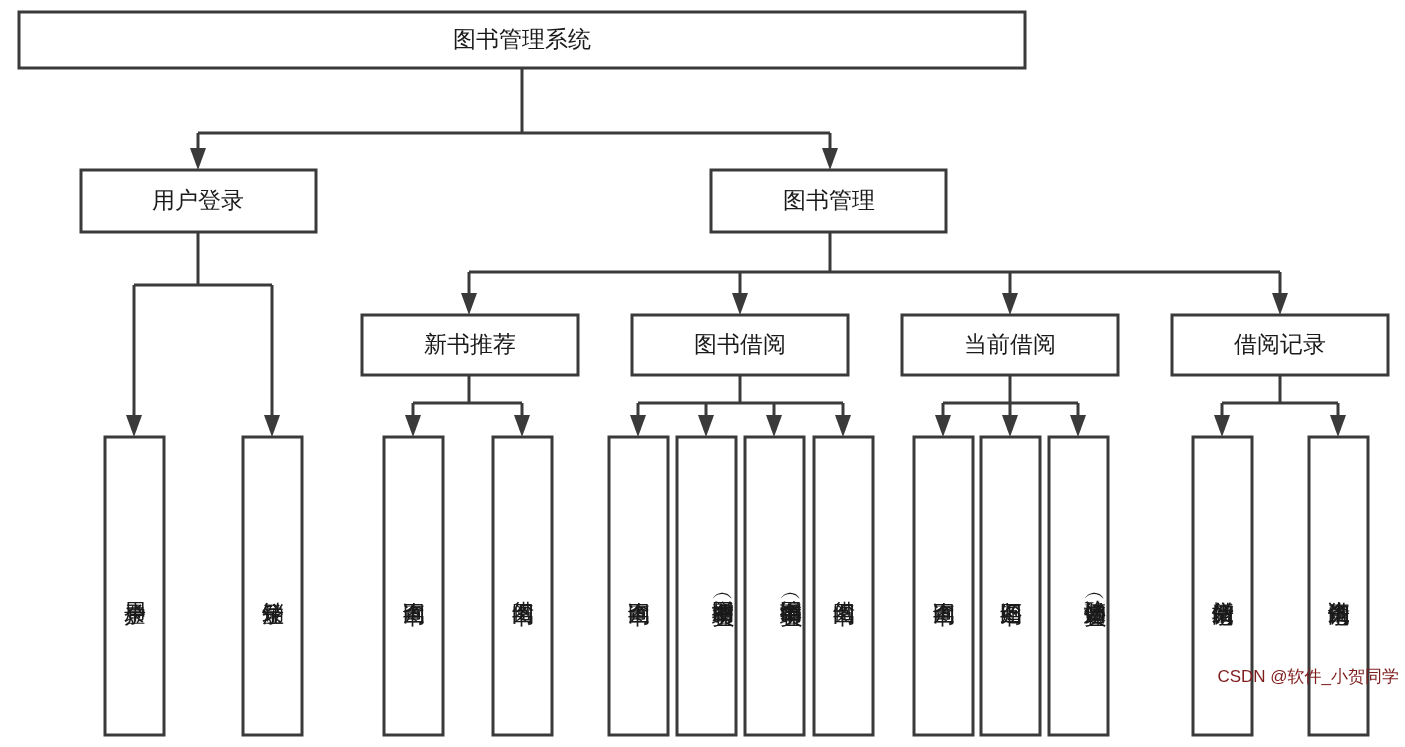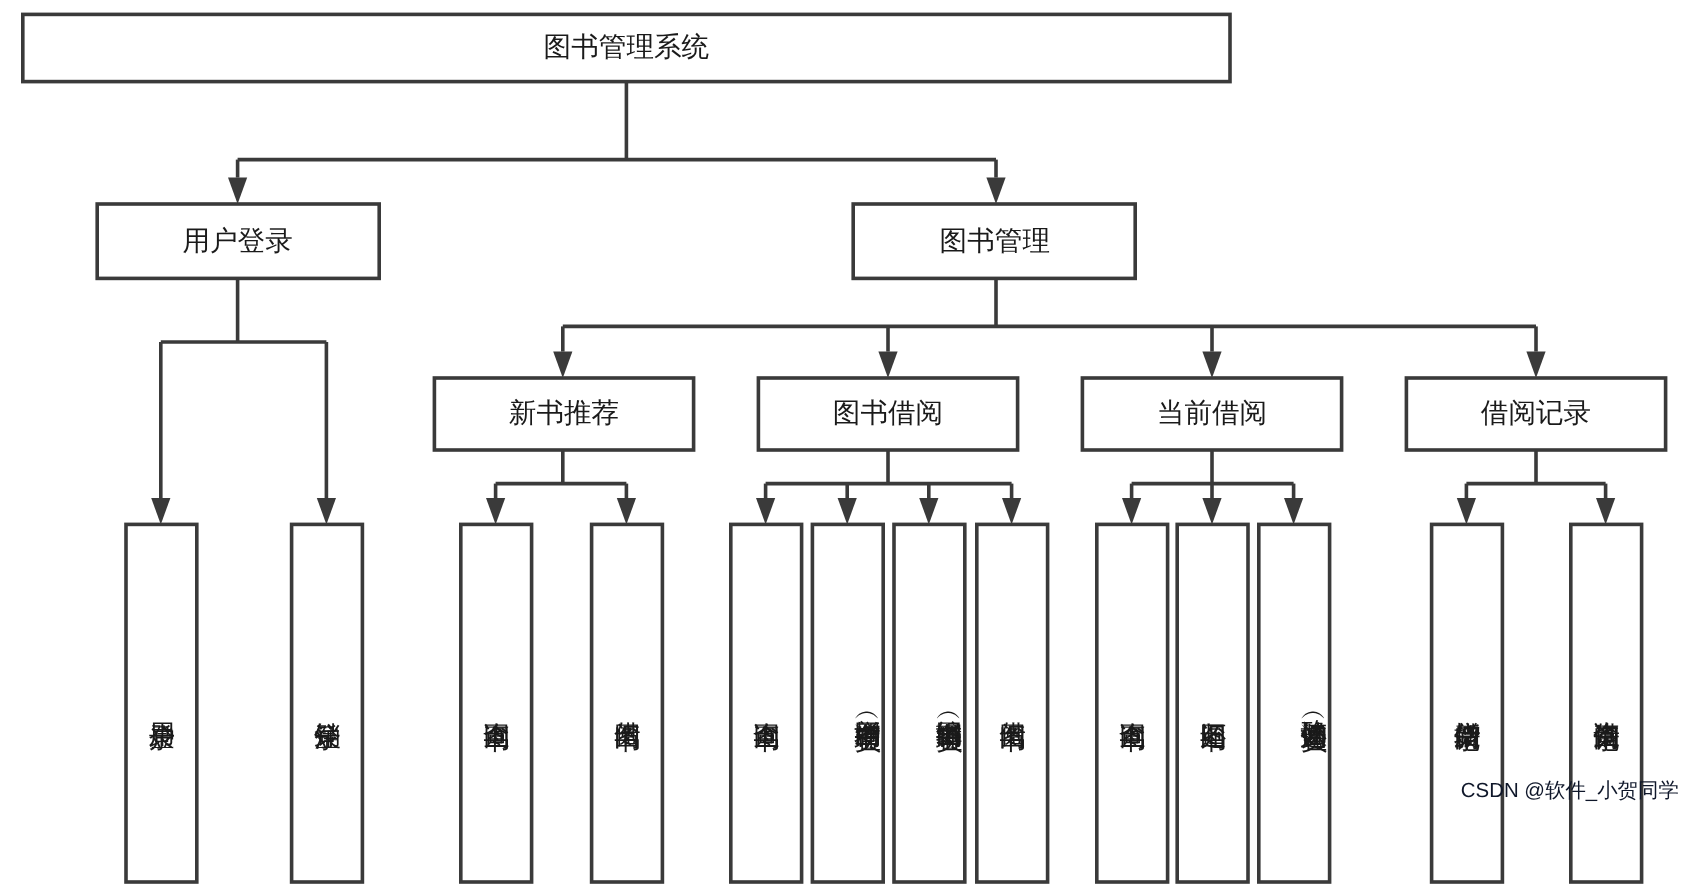--- a/index.html
+++ b/index.html
@@ -3,21 +3,21 @@
 <meta charset="utf-8">
 <style>
   html,body{margin:0;padding:0;background:#ffffff;}
   body{width:1405px;height:747px;overflow:hidden;font-family:"Liberation Sans","DejaVu Sans",sans-serif;}
   #stage{position:relative;width:1405px;height:689px;background:#ffffff;}
   #diagram{position:absolute;left:0;top:0;width:1405px;height:747px;}
   .node-rect{fill:#ffffff;stroke:#3a3a3a;stroke-width:3;}
   .edge{stroke:#3a3a3a;stroke-width:3;fill:none;}
   .arrow-head{fill:#3a3a3a;stroke:none;}
   .node-label{fill:#1a1a1a;font-family:"Liberation Sans","DejaVu Sans",sans-serif;font-size:23px;text-anchor:middle;dominant-baseline:middle;}
-  .watermark{position:absolute;right:6px;bottom:19px;color:#0f172a;font-size:17px;font-family:"Liberation Sans","DejaVu Sans",sans-serif;white-space:nowrap;user-select:none;}
+  .watermark{position:absolute;right:6px;bottom:1px;color:#7f1d1d;font-size:17px;font-family:"Liberation Sans","DejaVu Sans",sans-serif;white-space:nowrap;user-select:none;}
 </style>
 </head>
 <body>
 
 <div id="stage">
 
   <svg id="diagram" viewBox="0 0 1405 747">
     <defs>
       <g id="ah">
           <path class="arrow-head" d="M -8 0 L 8 0 L 0 22 Z"></path>

